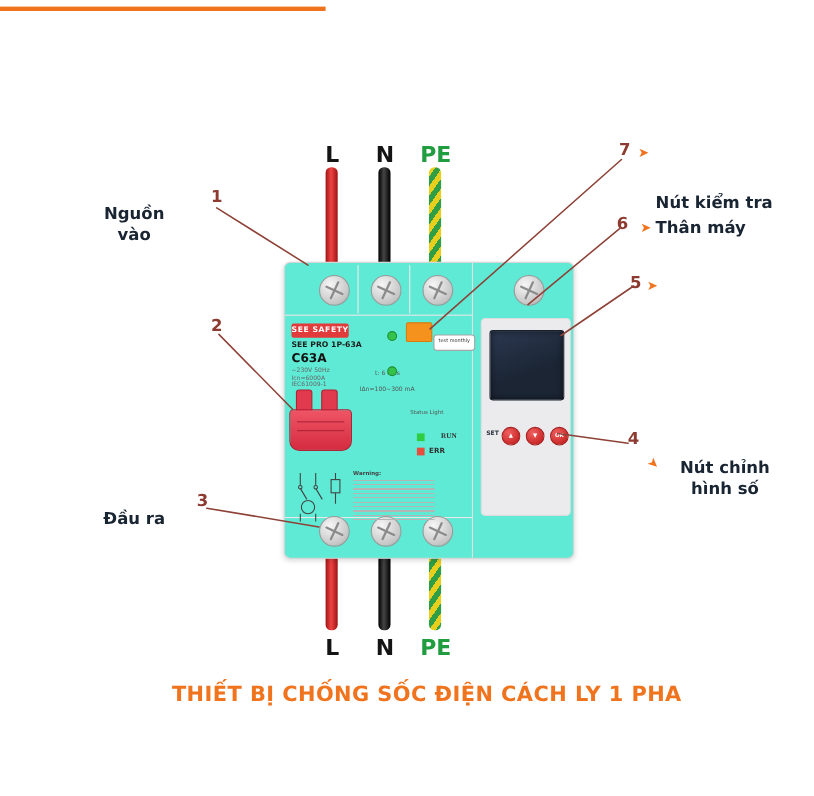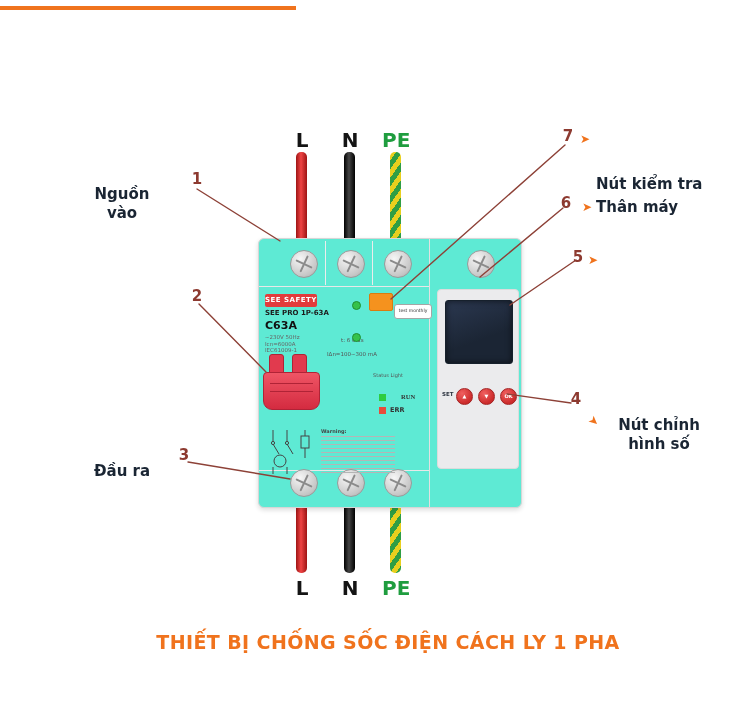--- a/index.html
+++ b/index.html
@@ -3,21 +3,21 @@
 <meta charset="utf-8">
 <style>
   html,body{margin:0;padding:0;background:#ffffff;}
   body{font-family:"DejaVu Sans","Liberation Sans",sans-serif;}
   #canvas{position:relative;width:740px;height:724px;background:#ffffff;overflow:hidden;}
 
   .accent-line{position:absolute;left:0;top:6px;width:296px;height:4px;background:#F0731D;}
   .big-title{position:absolute;left:36px;top:50px;width:704px;text-align:center;
     font-size:21px;font-weight:bold;color:#F0731D;letter-spacing:.5px;}
   .footer-title{position:absolute;left:36px;top:620px;width:704px;text-align:center;
-    font-size:19px;font-weight:bold;color:#F0731D;letter-spacing:.4px;margin-top:11px;}
+    font-size:19px;font-weight:bold;color:#F0731D;letter-spacing:.4px;}
 
   
   .wire{position:absolute;width:11px;border-radius:5px;}
   .wire.red{background:linear-gradient(90deg,#9e1414,#ef4444 45%,#9e1414);}
   .wire.black{background:linear-gradient(90deg,#000,#454545 45%,#000);}
   .wire.pe{background:repeating-linear-gradient(125deg,#e8cf1e 0 5px,#2f9e44 5px 10px);}
 
   .term-label{position:absolute;font-size:20px;font-weight:bold;color:#141414;text-align:center;}
   .term-label.green{color:#1f9d3f;}
 

